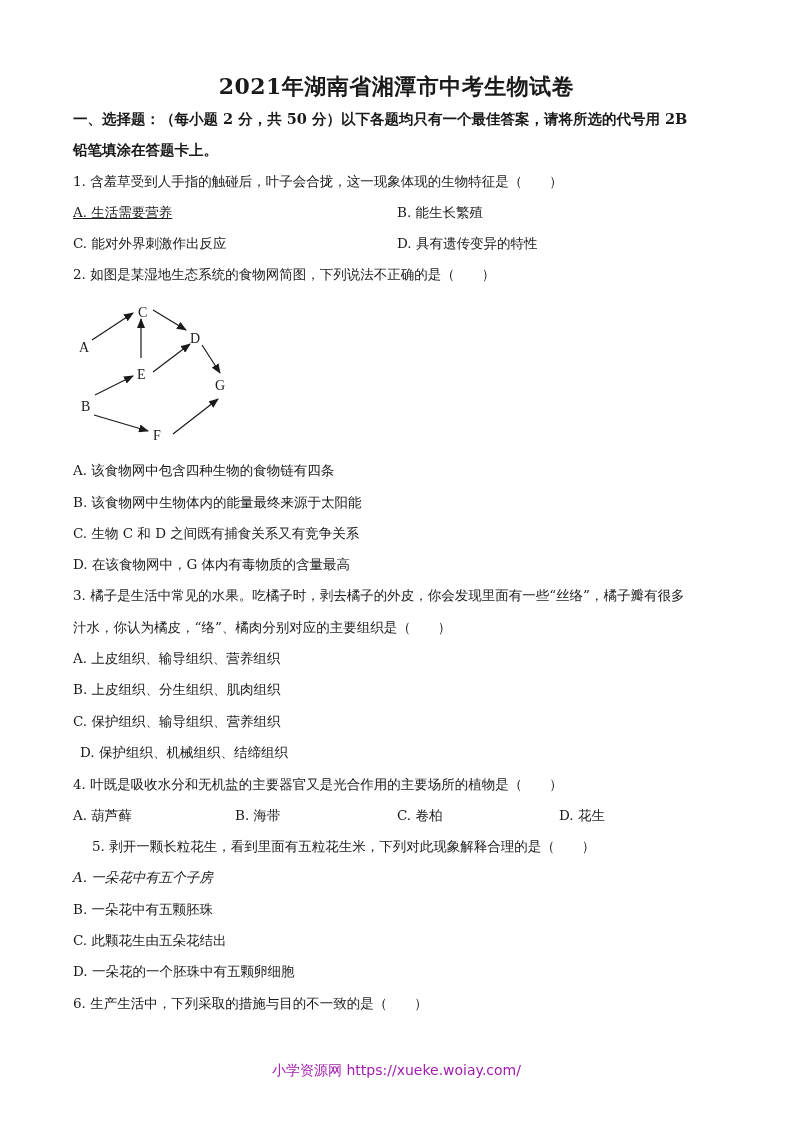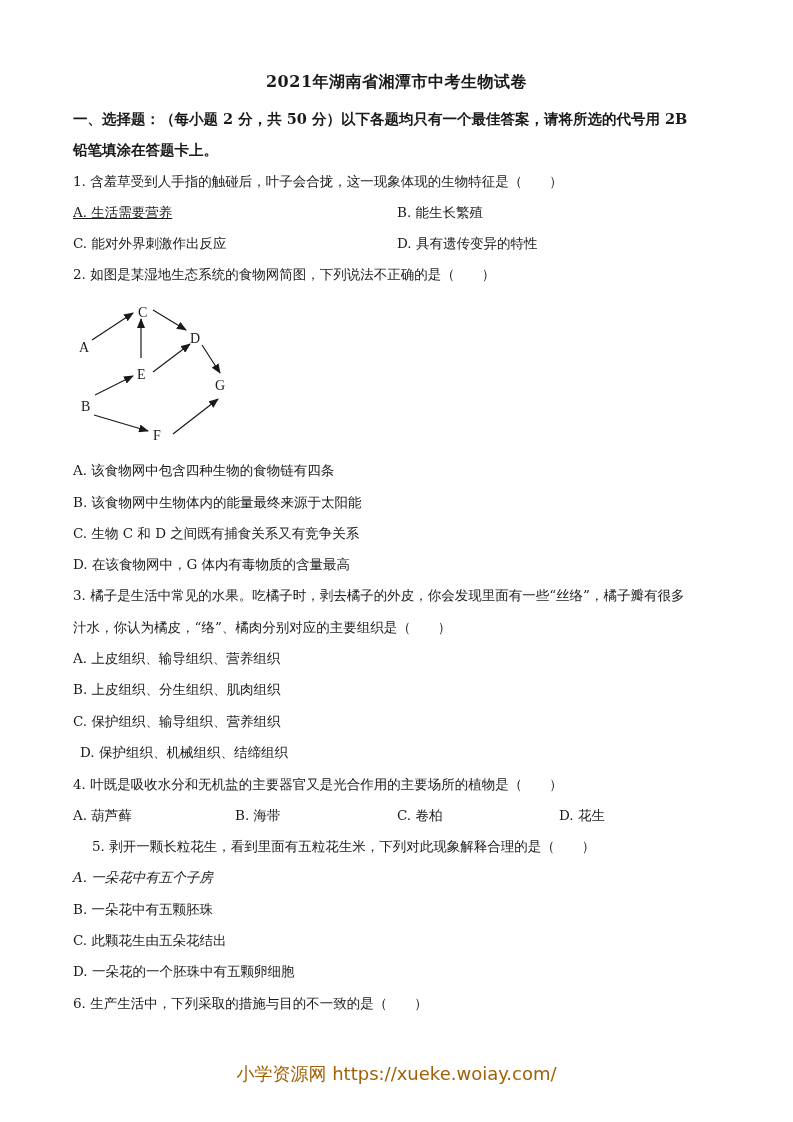--- a/index.html
+++ b/index.html
@@ -1,25 +1,25 @@
 <!DOCTYPE html>
 <html><head>
 <meta charset="utf-8">
 <style>
   html, body { margin: 0; padding: 0; background: #ffffff; }
   body { width: 793px; height: 1122px; position: relative; overflow: hidden;
          font-family: "DejaVu Serif", "Liberation Serif", serif; color: #1a1a1a; }
   .page { position: absolute; left: 0; top: 0; width: 793px; height: 1122px; }
   .title { position: absolute; top: 72px; left: 0; width: 793px; text-align: center;
-           font-size: 16px; font-weight: bold; letter-spacing: 0.5px; }
+           font-size: 22px; font-weight: bold; letter-spacing: 0.5px; }
   .section { position: absolute; left: 73px; width: 650px; font-size: 14.5px; font-weight: bold; line-height: 31px; }
   .line { position: absolute; left: 73px; font-size: 13.5px; white-space: nowrap; }
   .opt { position: absolute; font-size: 13.5px; white-space: nowrap; }
   .footer { position: absolute; top: 1062px; left: 0; width: 793px; text-align: center;
-            font-family: "DejaVu Sans", "Liberation Sans", sans-serif; font-size: 18px; color: #a16207; }
+            font-family: "DejaVu Sans", "Liberation Sans", sans-serif; font-size: 14px; color: #a21caf; }
   svg text { font-family: "Liberation Serif", "DejaVu Serif", serif; font-size: 14px; fill: #1a1a1a; }
 </style>
 </head>
 <body>
 
 <div class="page">
 
   <div class="title">2021年湖南省湘潭市中考生物试卷</div>
 
   <div class="section" style="top:103px;">

